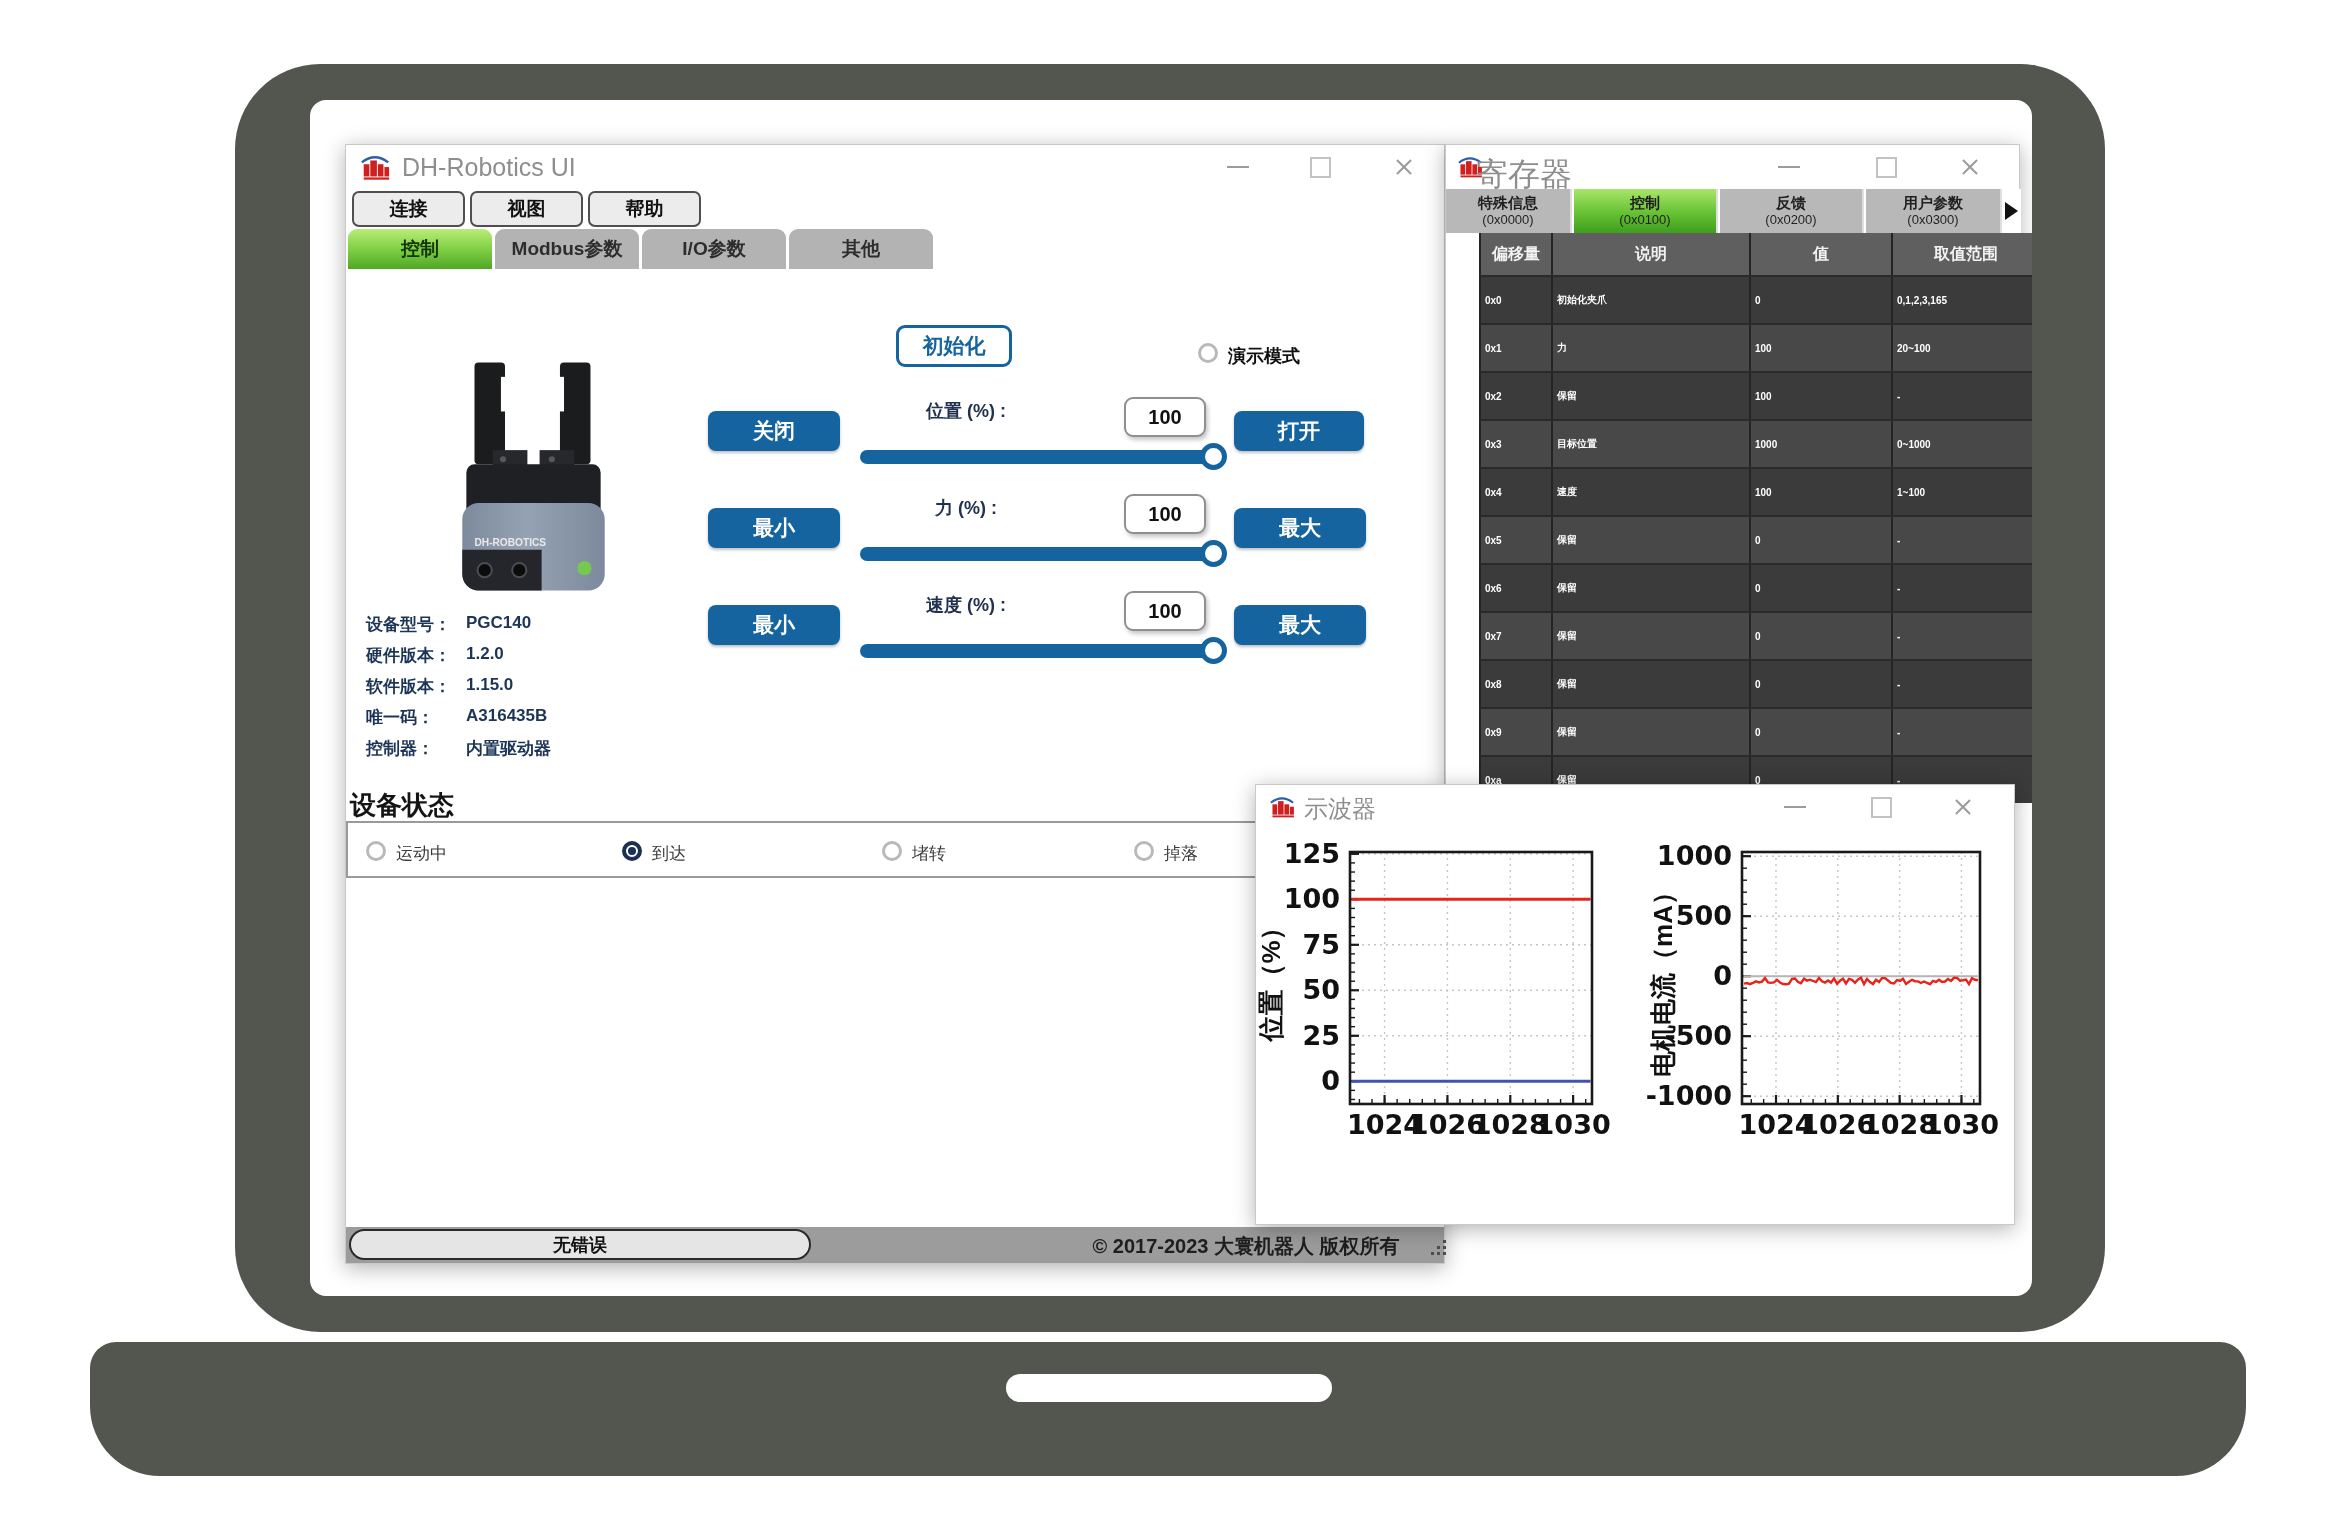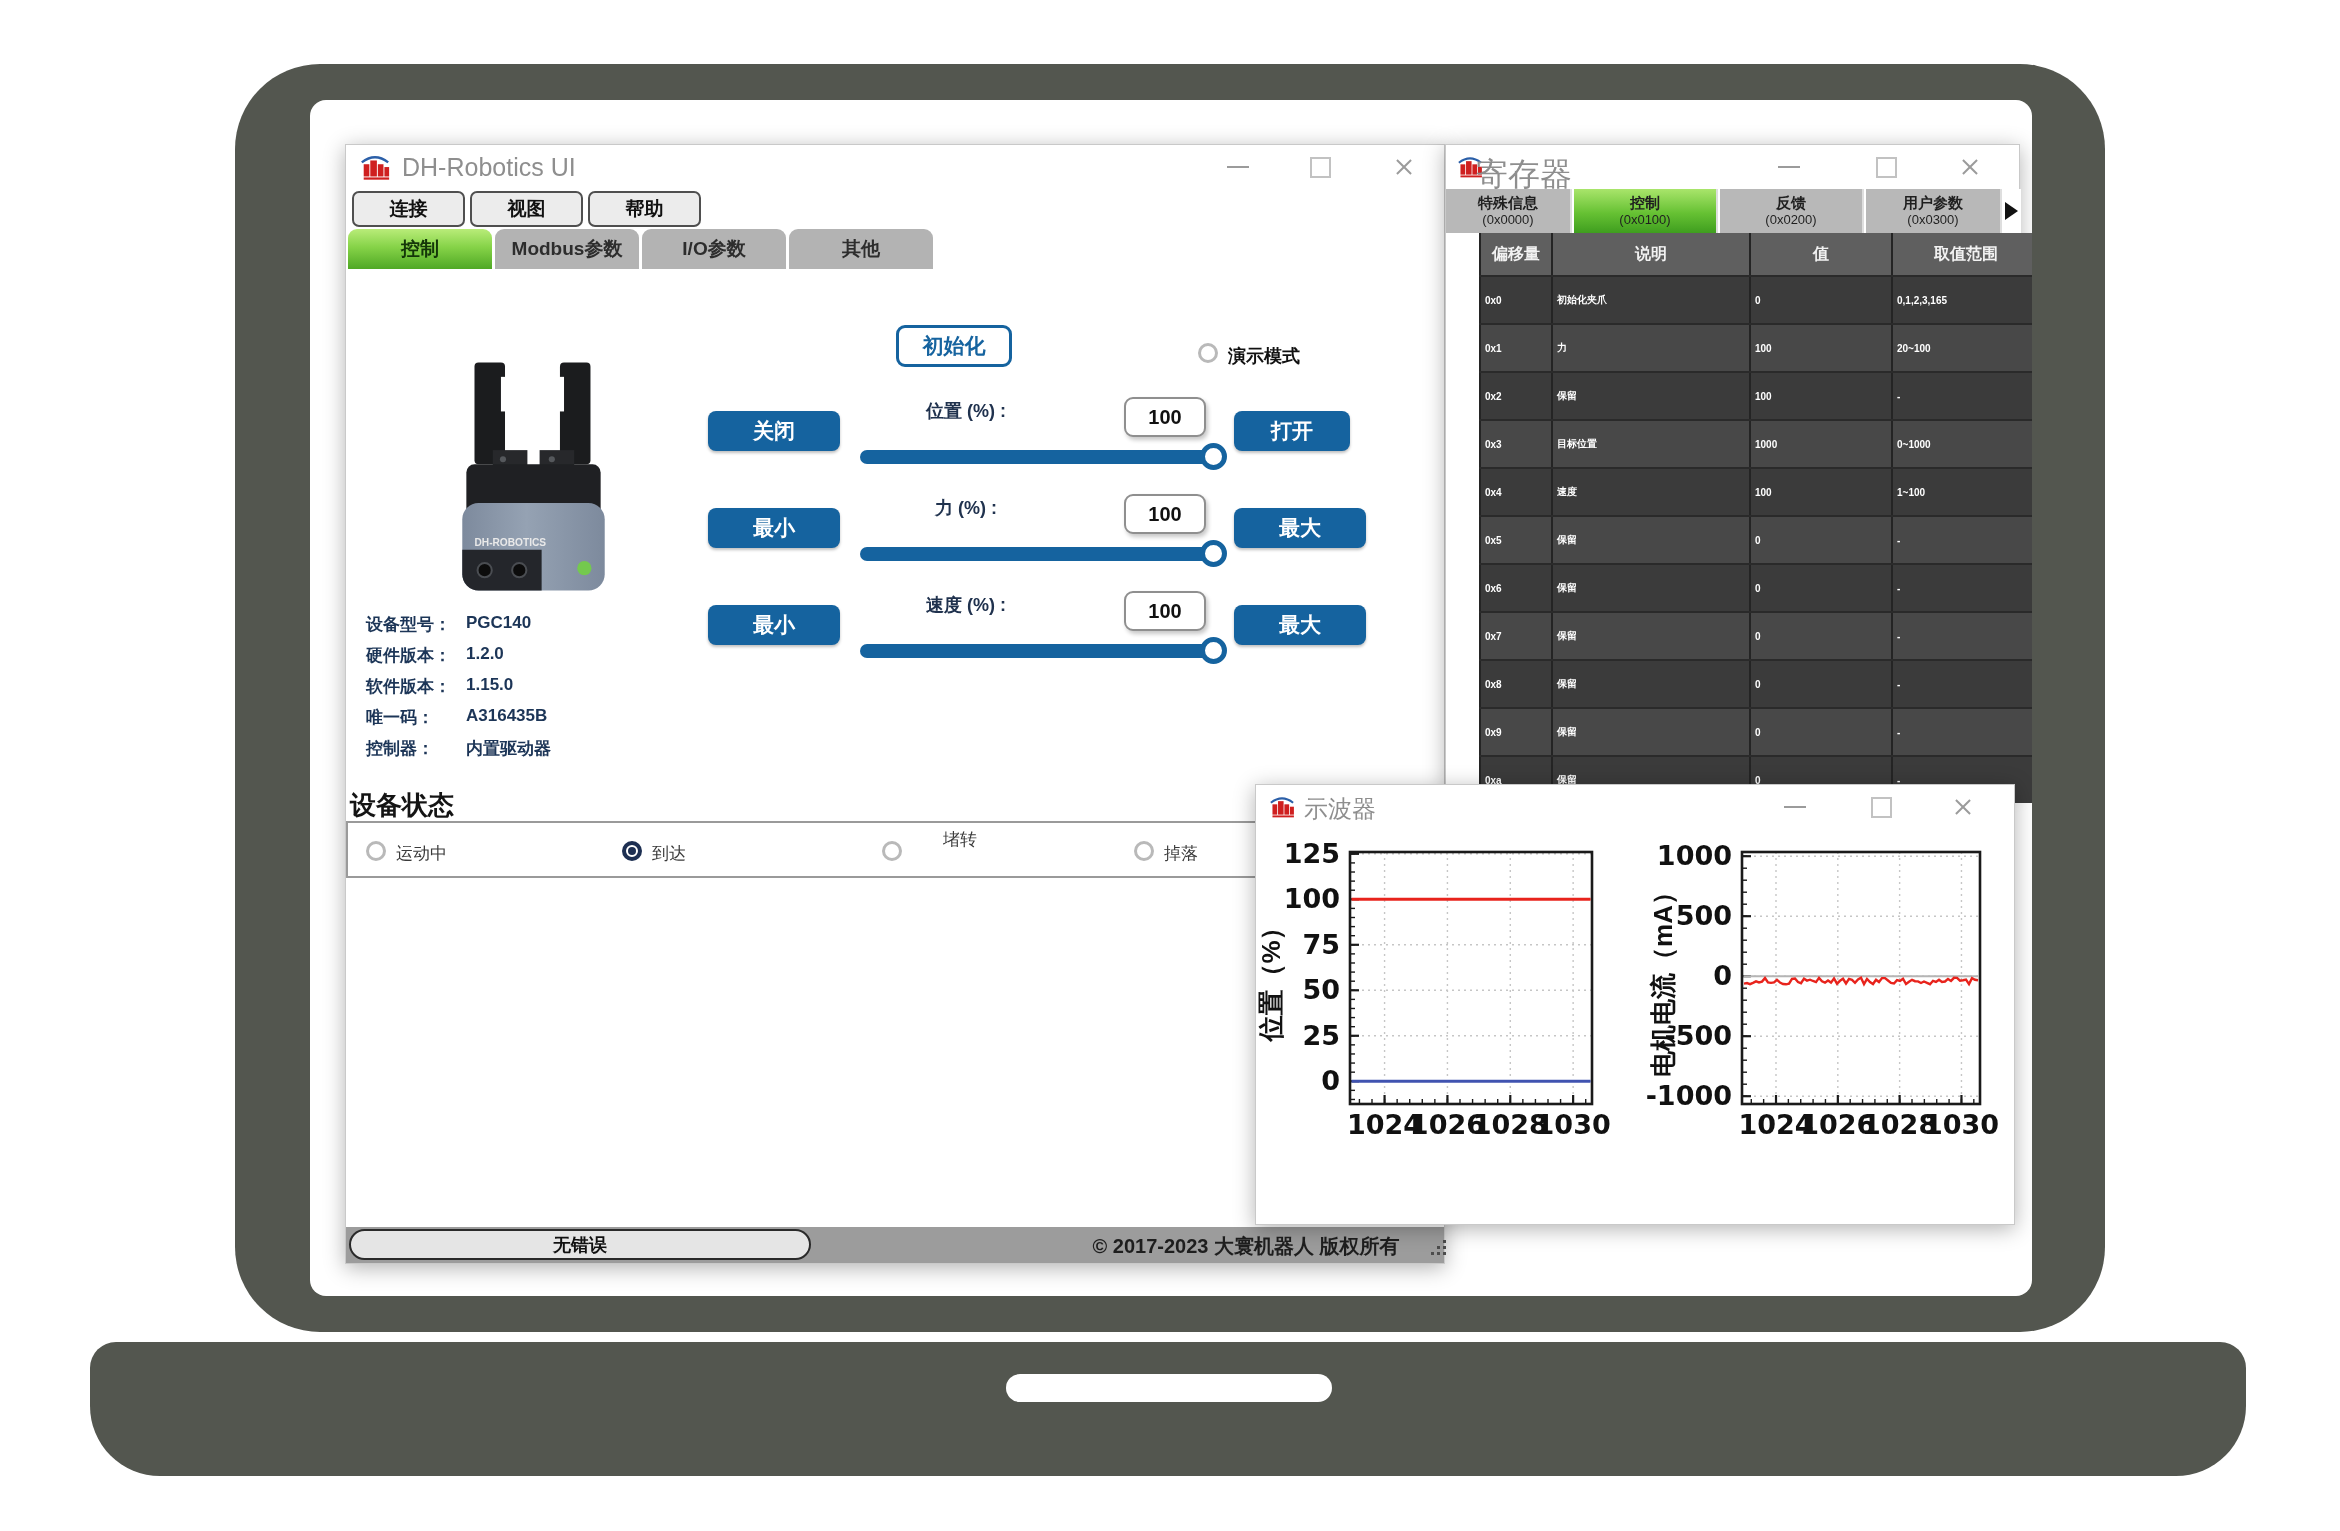--- a/index.html
+++ b/index.html
@@ -129,21 +129,21 @@
 
         <button class="btn-outline" style="left:550px;top:180px;width:116px;height:42px;background:#fff;">初始化</button>
 
         <span class="radio-c" style="left:852px;top:198px;"></span>
         <span class="radio-label" style="left:882px;top:199px;font-weight:bold;color:#111;font-size:18px;">演示模式</span>
 
         <div style="position:absolute;left:0;top:0;width:1100px;height:620px;">
             <div class="btn-blue" style="left: 362px; top: 266px; width: 132px; height: 40px;">关闭</div>
             <div class="slider-label" style="left: 515px; top: 254px; width: 210px;">位置 (%) :</div>
             <input class="num-input" value="100" style="left: 778px; top: 252px; width: 82px; height: 40px;">
-            <div class="btn-blue" style="left: 888px; top: 266px; width: 116px; height: 40px;">打开</div>
+            <div class="btn-blue" style="left: 888px; top: 266px; width: 130px; height: 40px;">打开</div>
             <div class="track" style="left: 514px; top: 305px; width: 356px;">
               <div class="knob" style="left: 340px;"></div>
             </div>
             <div class="btn-blue" style="left: 362px; top: 363px; width: 132px; height: 40px;">最小</div>
             <div class="slider-label" style="left: 515px; top: 351px; width: 210px;">力 (%) :</div>
             <input class="num-input" value="100" style="left: 778px; top: 349px; width: 82px; height: 40px;">
             <div class="btn-blue" style="left: 888px; top: 363px; width: 132px; height: 40px;">最大</div>
             <div class="track" style="left: 514px; top: 402px; width: 356px;">
               <div class="knob" style="left: 340px;"></div>
             </div>
@@ -195,21 +195,21 @@
           </div>
 
         <span class="grouphead" style="left:4px;top:643px;">设备状态</span>
         <div class="groupbox" style="left:0;top:676px;width:1098px;height:57px;"></div>
         <div style="position:absolute;left:0;top:676px;width:1098px;height:57px;">
             <div class="radio-c" style="left: 20px; top: 20px;"></div>
             <div class="radio-label" style="left: 50px; top: 21px;">运动中</div>
             <div class="radio-c sel" style="left: 276px; top: 20px;"></div>
             <div class="radio-label" style="left: 306px; top: 21px;">到达</div>
             <div class="radio-c" style="left: 536px; top: 20px;"></div>
-            <div class="radio-label" style="left: 566px; top: 7px; margin-left: 31px;">堵转</div>
+            <div class="radio-label" style="left: 566px; top: 21px;">堵转</div>
             <div class="radio-c" style="left: 788px; top: 20px;"></div>
             <div class="radio-label" style="left: 818px; top: 21px;">掉落</div>
           </div>
 
         <div class="statusbar">
           <div class="pill" style="left:3px;top:2px;width:462px;height:31px;">无错误</div>
           <div class="copyright" style="left:640px;top:6px;width:520px;">© 2017-2023 大寰机器人 版权所有</div>
           <div class="grip"></div>
         </div>
       </div>

